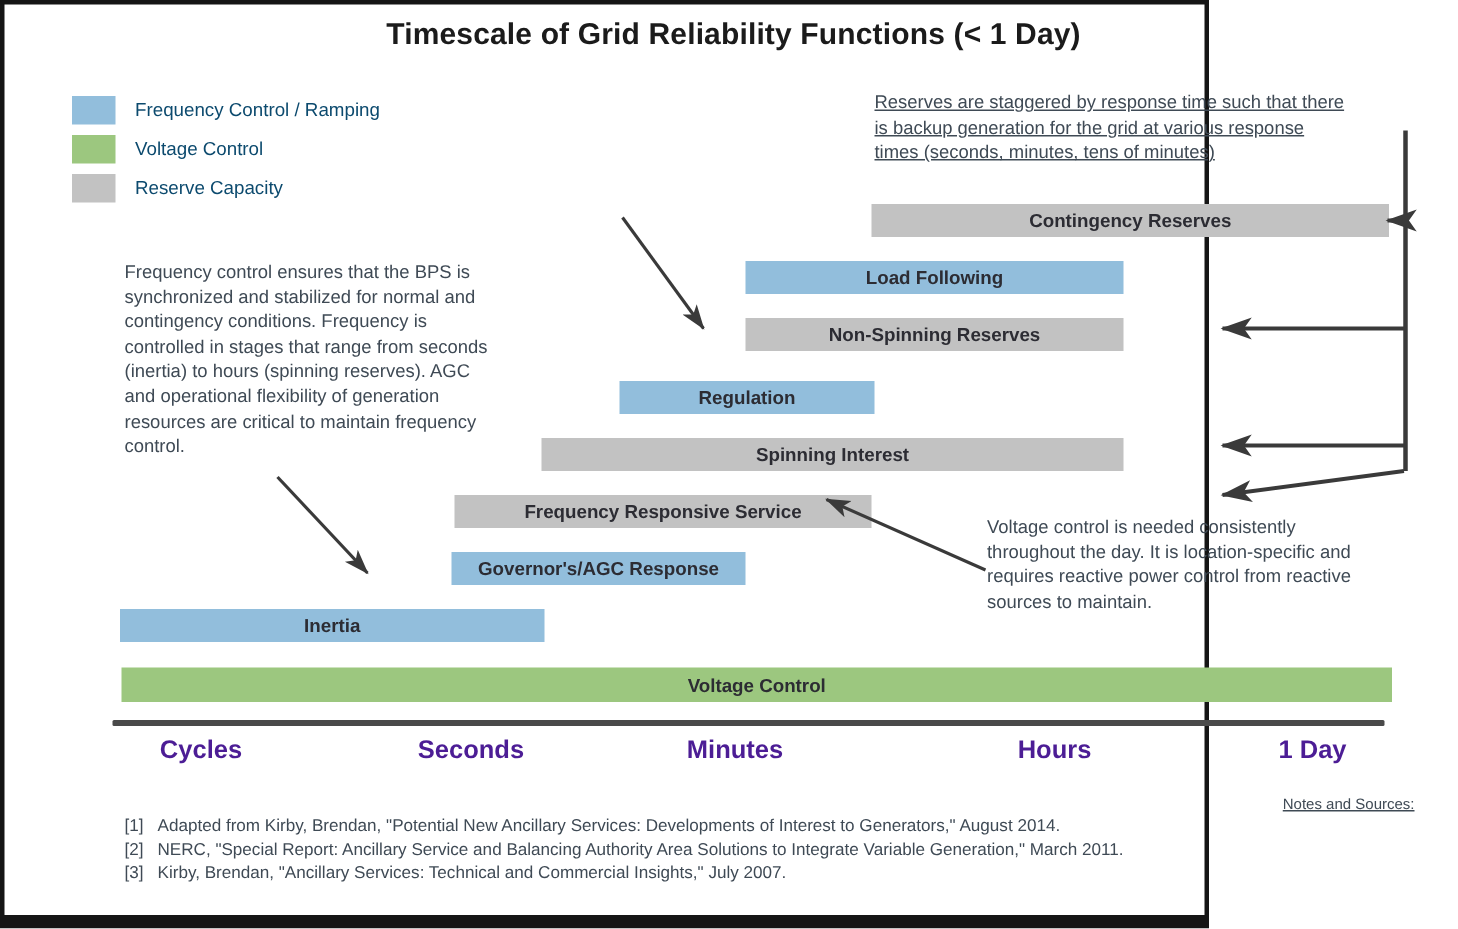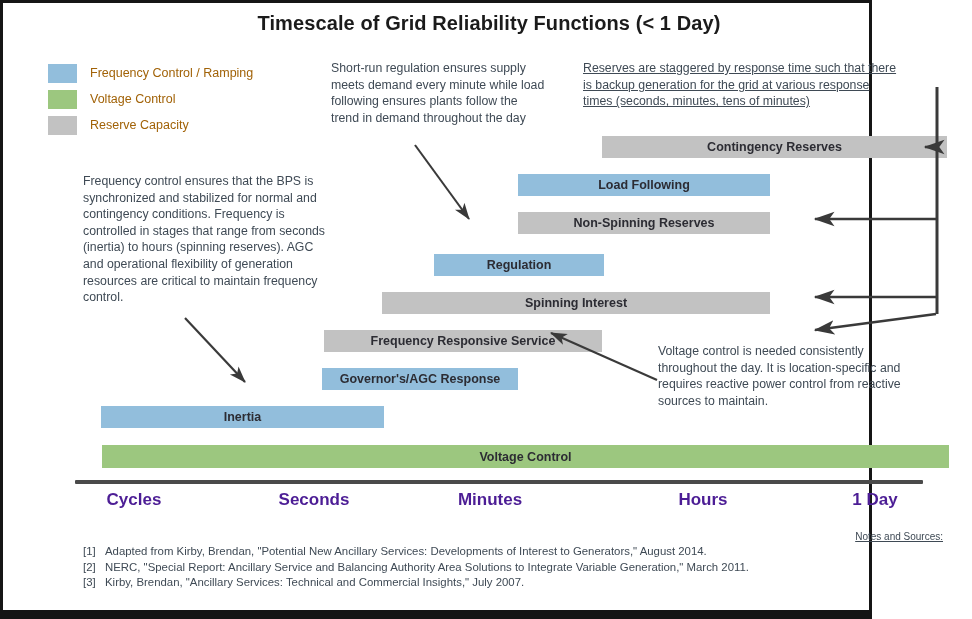--- a/index.html
+++ b/index.html
@@ -5,42 +5,42 @@
   html,body{margin:0;padding:0;}
   body{
     width:972px;height:619px;
     background:#ffffff;
     font-family:"Liberation Sans", sans-serif;
     color:#3a3a45;
     overflow:hidden;
   }
   #frame{
     position:relative;
-    width:872px;height:619px;
+    width:806px;height:619px;
     box-sizing:border-box;
     border-left:3px solid #151515;
     border-right:3px solid #151515;
     border-top:3px solid #151515;
     border-bottom:9px solid #151515;
     background:#fff;
   }
 
   
   #title{
     position:absolute;left:0;top:9px;width:972px;
     text-align:center;
     font-size:20px;font-weight:bold;color:#1b1b1b;
     letter-spacing:.1px;
   }
 
   
   #legend{position:absolute;left:45px;top:57px;}
   .legend-row{display:flex;align-items:center;height:26px;}
   .swatch{width:29px;height:19px;margin-right:13px;flex:0 0 auto;}
-  .legend-label{font-size:12.5px;color:#a16207;font-weight:500;white-space:nowrap;}
+  .legend-label{font-size:12.5px;color:#0c4a6e;font-weight:500;white-space:nowrap;}
 
   
   .note{
     position:absolute;
     font-size:12.3px;
     line-height:16.6px;
     color:#3f4a55;
     font-weight:500;
   }
   #note-shortrun{left:328px;top:57px;width:215px;}
@@ -49,21 +49,20 @@
   #note-voltage{left:655px;top:340px;width:250px;}
 
   
   .bar{
     position:absolute;
     height:22px;
     display:flex;align-items:center;justify-content:center;
     font-size:12.5px;font-weight:bold;color:#2c2c33;
     box-sizing:border-box;
     white-space:nowrap;
-    margin-left:21px;
   }
   .bar.blue{background:#92bedc;}
   .bar.green{background:#9cc77f;}
   .bar.gray{background:#c2c2c2;}
 
   
   #axis-line{
     position:absolute;left:72px;top:477px;width:848px;height:4px;
     background:#4a4a4a;border-radius:1px;
   }
@@ -101,21 +100,20 @@
     <div class="legend-row">
       <span class="swatch" style="background:#9cc77f"></span>
       <span class="legend-label">Voltage Control</span>
     </div>
     <div class="legend-row">
       <span class="swatch" style="background:#c2c2c2"></span>
       <span class="legend-label">Reserve Capacity</span>
     </div>
   </div>
 
-  <div class="note" id="note-shortrun">Short-run regulation ensures supply meets demand every minute while load following ensures plants follow the trend in demand throughout the day</div>
   <div class="note" id="note-reserves">Reserves are staggered by response time such that there is backup generation for the grid at various response times (seconds, minutes, tens of minutes)</div>
   <div class="note" id="note-freqctrl">Frequency control ensures that the BPS is synchronized and stabilized for normal and contingency conditions. Frequency is controlled in stages that range from seconds (inertia) to hours (spinning reserves). AGC and operational flexibility of generation resources are critical to maintain frequency control.</div>
   <div class="note" id="note-voltage">Voltage control is needed consistently throughout the day. It is location-specific and requires reactive power control from reactive sources to maintain.</div>
 
   <div class="bar gray" style="left:578px;top:133px;width:345px;">Contingency Reserves</div>
   <div class="bar blue" style="left:494px;top:171px;width:252px;">Load Following</div>
   <div class="bar blue" style="left:410px;top:251px;width:170px;">Regulation</div>
   <div class="bar gray" style="left:494px;top:209px;width:252px;">Non-Spinning Reserves</div>
   <div class="bar gray" style="left:358px;top:289px;width:388px;">Spinning  Interest</div>
   <div class="bar gray" style="left:300px;top:327px;width:278px;">Frequency Responsive Service</div>

